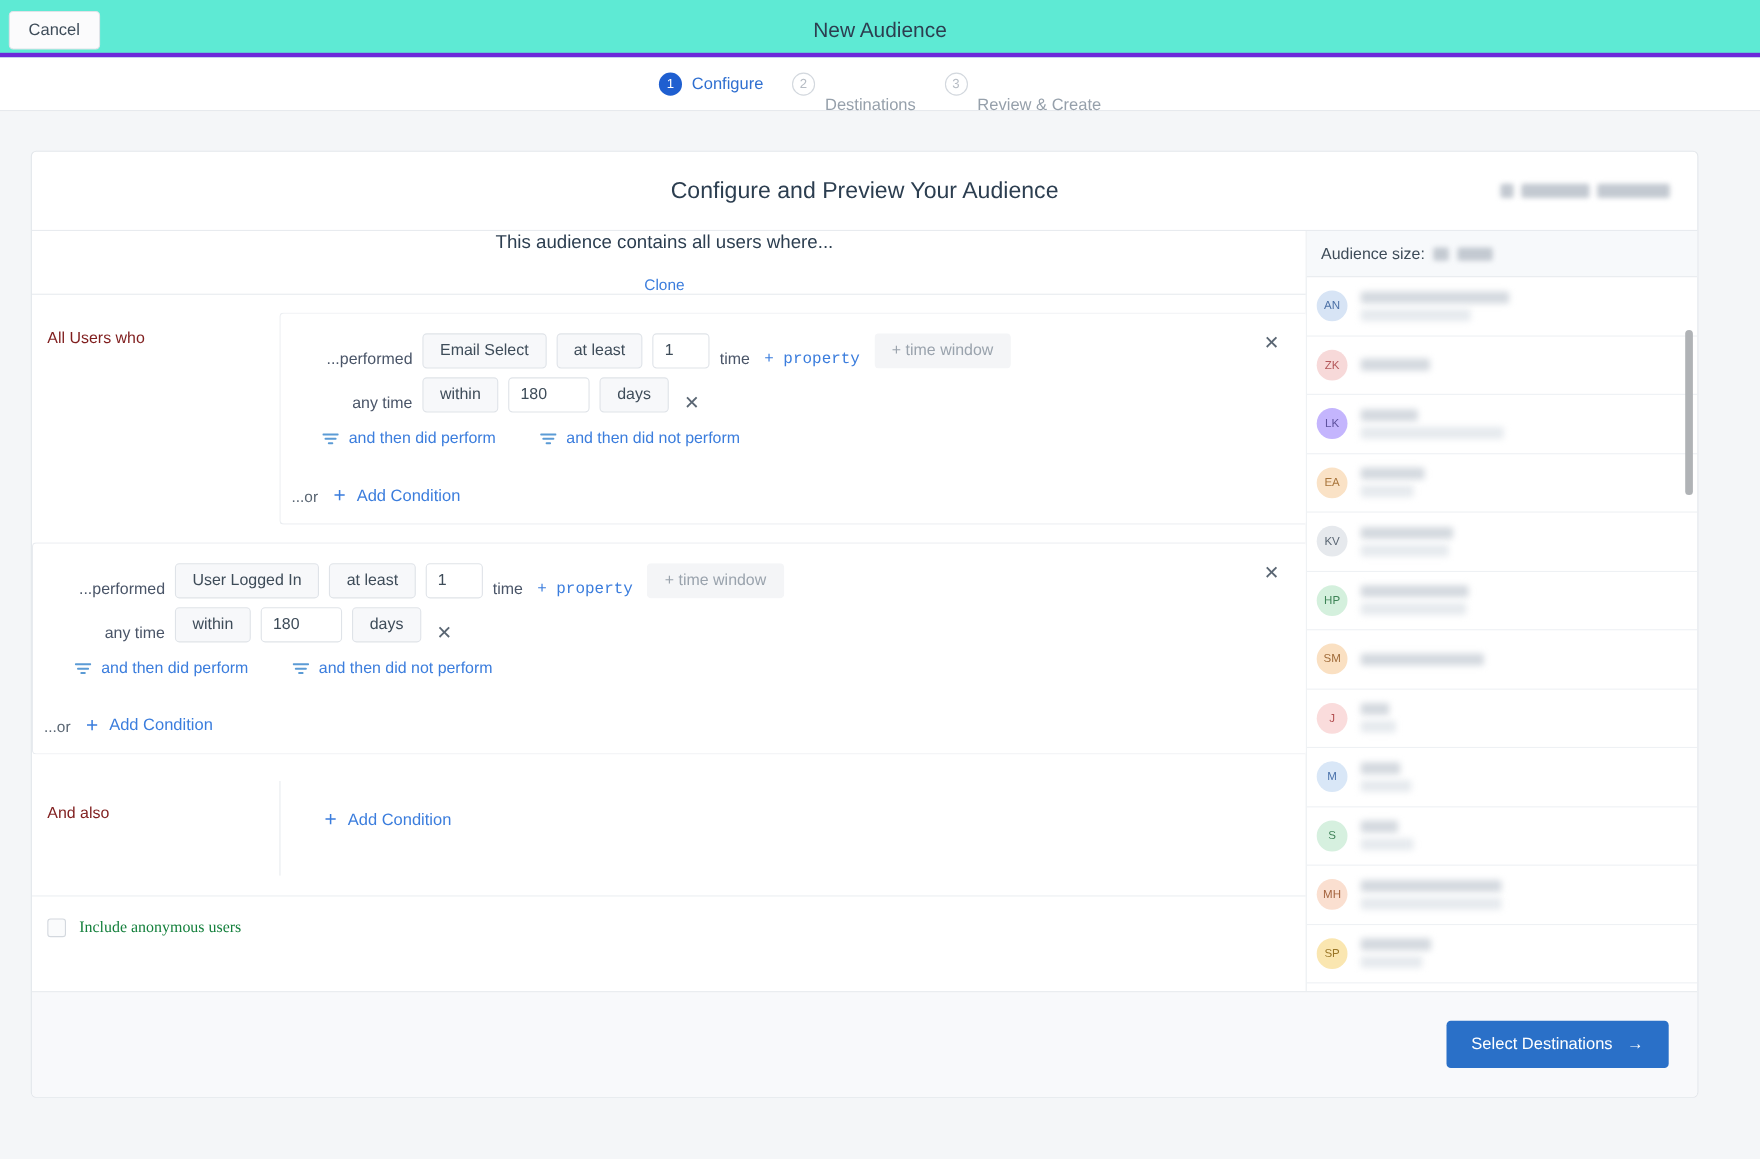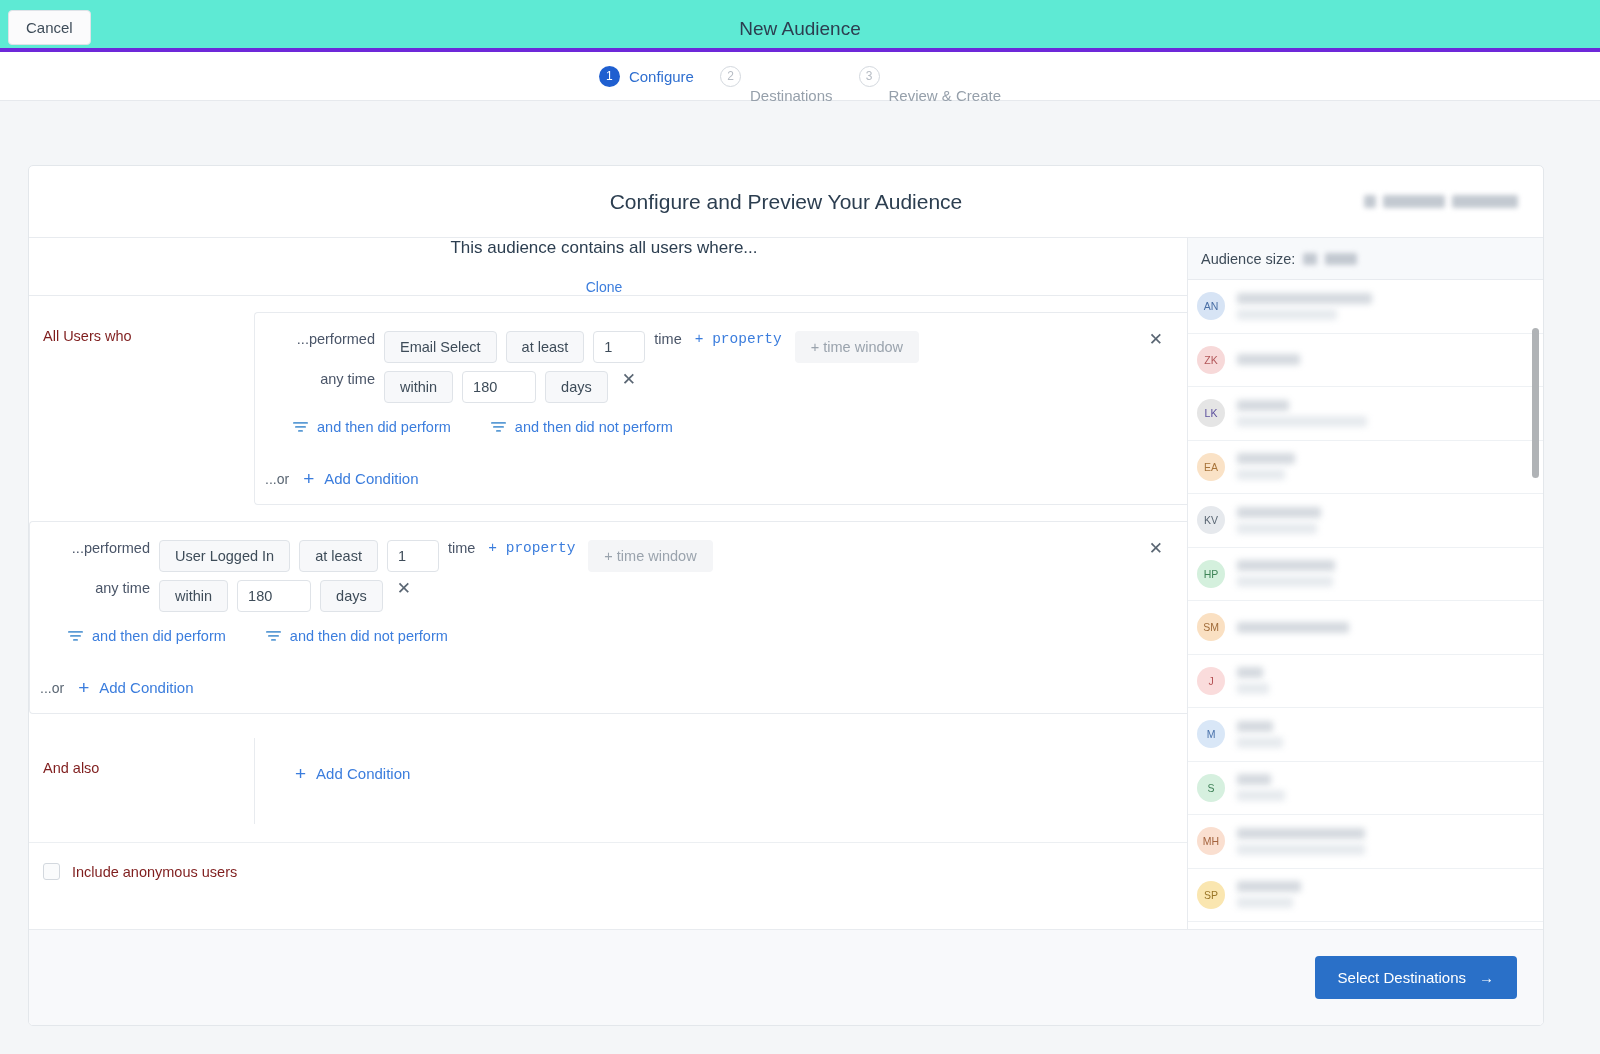--- a/index.html
+++ b/index.html
@@ -61,21 +61,20 @@
 
   
   .card {
     position: absolute;
     left: 28px; top: 137px;
     width: 1516px; height: 861px;
     background: #fff;
     border: 1px solid #e3e7eb;
     border-radius: 5px;
     overflow: hidden;
-    margin-top: 28px;
   }
   .card-head {
     position: relative;
     height: 72px;
     border-bottom: 1px solid #e8ebef;
     display: flex; align-items: center; justify-content: center;
   }
   .card-title { font-size: 21px; color: #2c3e50; }
   .account-blur {
     position: absolute; right: 25px; top: 29px;
@@ -120,21 +119,21 @@
     margin-right: 0;
     border: 1px solid #e8ebef;
     border-right: none;
     border-radius: 4px 0 0 4px;
     padding: 14px 0 14px 0;
     position: relative;
     background: #fff;
   }
 
   .cond-row {
-    display: flex; align-items: flex-start;
+    display: flex; align-items: flex-end;
     gap: 9px;
     padding: 4px 0 4px 38px;
   }
   .cond-lead { font-size: 14.5px; color: #4a5568; width: 82px; text-align: right; flex-shrink: 0; }
 
   .pill {
     padding: 7px 15px;
     background: #f7f8fa;
     border: 1px solid #dfe3e8;
     border-radius: 4px;
@@ -215,21 +214,21 @@
     border-top: 1px solid #eceff2;
     margin-top: 18px;
   }
   .checkbox {
     width: 17px; height: 17px;
     border: 1px solid #d3d8de;
     border-radius: 3px;
     background: #fafbfc;
     cursor: pointer;
   }
-  .anon-label { font-size: 14.5px; color: #7f1d1d; }
+  .anon-label { font-size: 14.5px; color: #15803d; font-family: Liberation Serif, serif; }
 
   
   .aud-size-bar {
     height: 42px;
     background: #f7f9fb;
     border-bottom: 1px solid #e8ebef;
     display: flex; align-items: center;
     padding-left: 13px;
     gap: 8px;
   }
@@ -479,21 +478,21 @@
               <span class="name-blur second" style="width: 100px;"></span>
             </div>
           </div>
           <div class="prev-row">
             <div class="avatar" style="background: rgb(247, 217, 217); color: rgb(179, 87, 90);">ZK</div>
             <div class="blurstack">
               <span class="name-blur" style="width: 63px;"></span>
             </div>
           </div>
           <div class="prev-row">
-            <div class="avatar" style="background: #e5e5e5; color: rgb(94, 82, 158);">LK</div>
+            <div class="avatar" style="background: #c4b5fd; color: rgb(94, 82, 158);">LK</div>
             <div class="blurstack">
               <span class="name-blur" style="width: 52px;"></span>
               <span class="name-blur second" style="width: 130px;"></span>
             </div>
           </div>
           <div class="prev-row">
             <div class="avatar" style="background: rgb(250, 226, 198); color: rgb(168, 116, 58);">EA</div>
             <div class="blurstack">
               <span class="name-blur" style="width: 58px;"></span>
               <span class="name-blur second" style="width: 48px;"></span>

